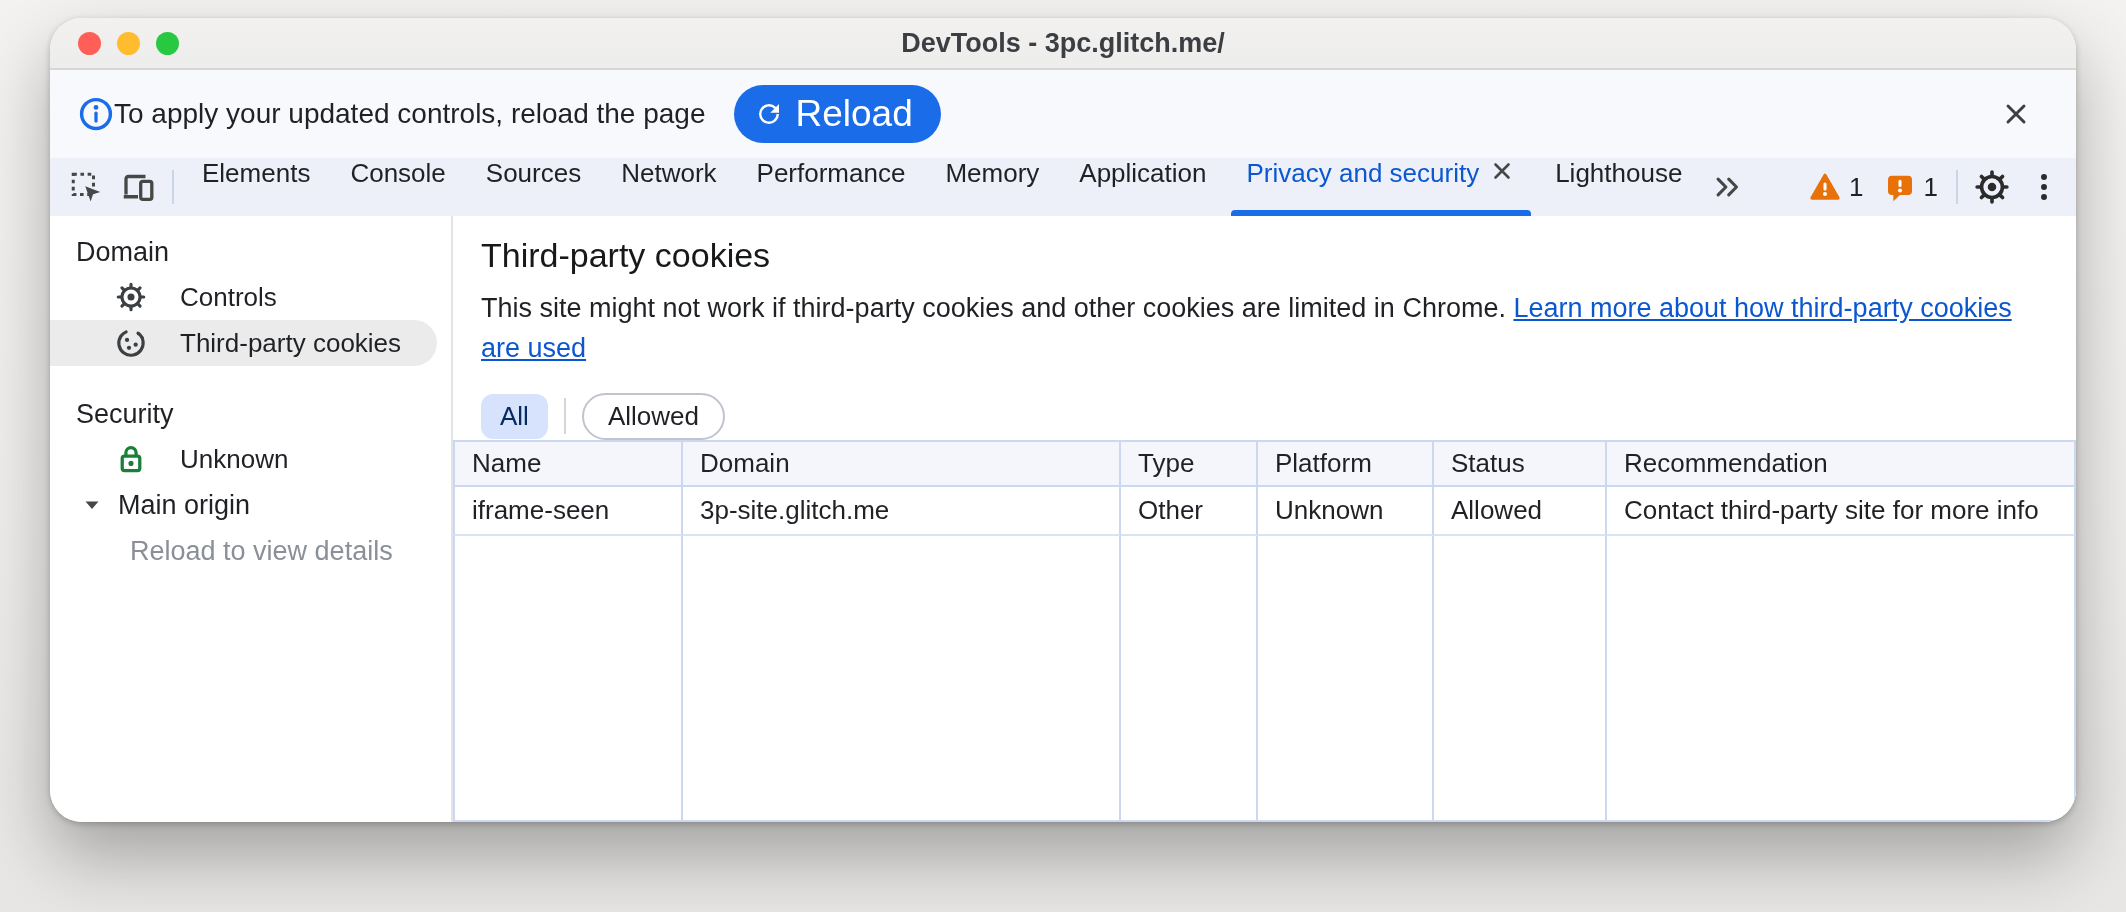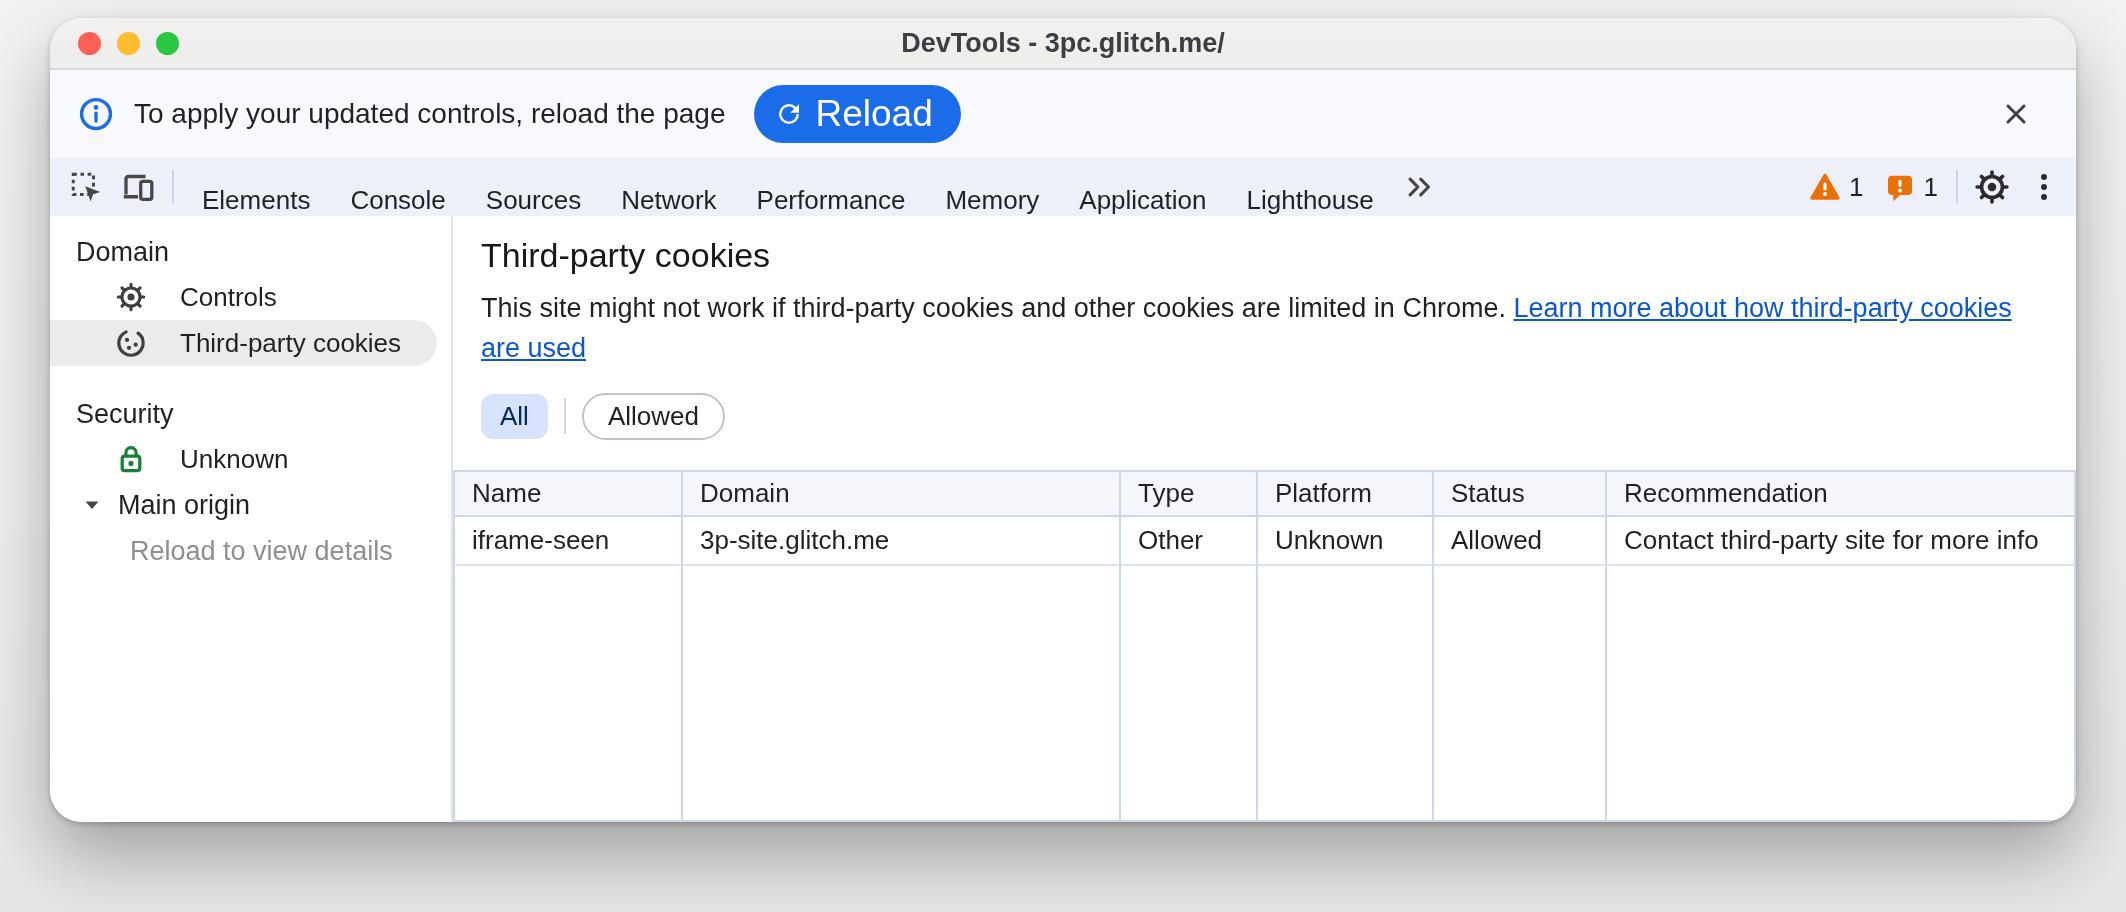--- a/index.html
+++ b/index.html
@@ -27,38 +27,38 @@
   .light { width:23px; height:23px; border-radius:50%; }
   .light.red { background:#ff5f57; }
   .light.yellow { background:#febc2e; }
   .light.green { background:#28c840; }
   .win-title { font-size:27px; font-weight:700; color:#3b3e42; }
   
   .infobar {
     height:88px; flex:0 0 88px; background:#f8f9fc;
     display:flex; align-items:center; padding:0 40px 0 28px;
   }
-  .infobar .msg { font-size:28px; color:#1f2125; margin-left:20px; }
+  .infobar .msg { font-size:28px; color:#1f2125; }
   .reload-btn {
     margin-left:28px; height:58px; border:none; cursor:pointer;
     display:flex; align-items:center; gap:12px; padding:0 28px 0 20px;
     background:#1a6ce8; color:#fff; font-size:37px; font-weight:500;
     border-radius:30px; font-family:inherit;
   }
   .infobar .spacer { flex:1; }
   .icon-btn { background:none; border:none; cursor:pointer; display:flex; align-items:center; justify-content:center; padding:4px; }
   
   .toolbar {
     height:58px; flex:0 0 58px; background:#edf0f9;
     display:flex; align-items:stretch; padding-left:10px;
   }
   .tool-ic { display:flex; align-items:center; justify-content:center; width:52px; background:none; border:none; cursor:pointer; }
   .vdiv { width:2px; background:#ccd4e8; margin:12px 8px; }
   .tab {
-    display:flex; align-items:flex-end; gap:10px; padding:0 20px;
+    display:flex; align-items:flex-start; gap:10px; padding:0 20px;
     font-size:26px; color:#1f2125; background:none; border:none; cursor:pointer;
     font-family:inherit; position:relative; white-space:nowrap;
   }
   .tab.active { color:#0b57d0; font-weight:500; }
   .tab.active::after {
     content:""; position:absolute; left:4px; right:4px; bottom:0; height:6px;
     background:#1a6ce8; border-radius:4px 4px 0 0;
   }
   .toolbar .spacer { flex:1; }
   .badge { display:flex; align-items:center; gap:8px; padding:0 10px; background:none; border:none; cursor:pointer; font-family:inherit; }
@@ -87,21 +87,21 @@
   .chip-all {
     background:#d7e3fc; color:#062a64; font-size:26px; font-weight:500;
     padding:7px 19px; border-radius:12px; border:none; cursor:pointer; font-family:inherit;
   }
   .chip-div { width:2px; height:36px; background:#d6d6d6; margin:0 16px; }
   .chip-allowed {
     background:#fff; color:#1f2125; font-size:26px;
     padding:6px 24px; border-radius:26px; border:2px solid #c0c4cc; cursor:pointer; font-family:inherit;
   }
   
-  .tablewrap { flex:1; margin-top:30px; min-height:0; }
+  .tablewrap { flex:1; min-height:0; }
   .grid {
     display:grid; height:100%;
     grid-template-columns:230px 438px 137px 176px 173px 1fr;
     grid-template-rows:47px 49px 1fr;
   }
   .cell {
     font-size:26px; display:flex; align-items:center; padding-left:17px;
     border-right:2px solid #ccd8ef; overflow:hidden; white-space:nowrap;
   }
   .cell.c0 { border-left:2px solid #ccd8ef; }
@@ -182,20 +182,28 @@
       </button>
     <button class="tab">
         <span>Performance</span>
       </button>
     <button class="tab">
         <span>Memory</span>
       </button>
     <button class="tab">
         <span>Application</span>
       </button>
+    <button class="tab active">
+      <span>Privacy and security</span>
+      <span>
+        <svg width="26" height="26" viewBox="0 0 24 24">
+            <path d="M6 6 L18 18 M18 6 L6 18" stroke="#474747" stroke-width="2.4" stroke-linecap="round"></path>
+          </svg>
+      </span>
+    </button>
     <button class="tab">
         <span>Lighthouse</span>
       </button>
     <button class="tool-ic">
       <span>
         <svg width="34" height="34" viewBox="0 0 24 24">
             <path d="M5 6.5 L10.5 12 L5 17.5 M12.5 6.5 L18 12 L12.5 17.5" fill="none" stroke="#474747" stroke-width="2.2" stroke-linecap="round" stroke-linejoin="round"></path>
           </svg>
       </span>
     </button>

